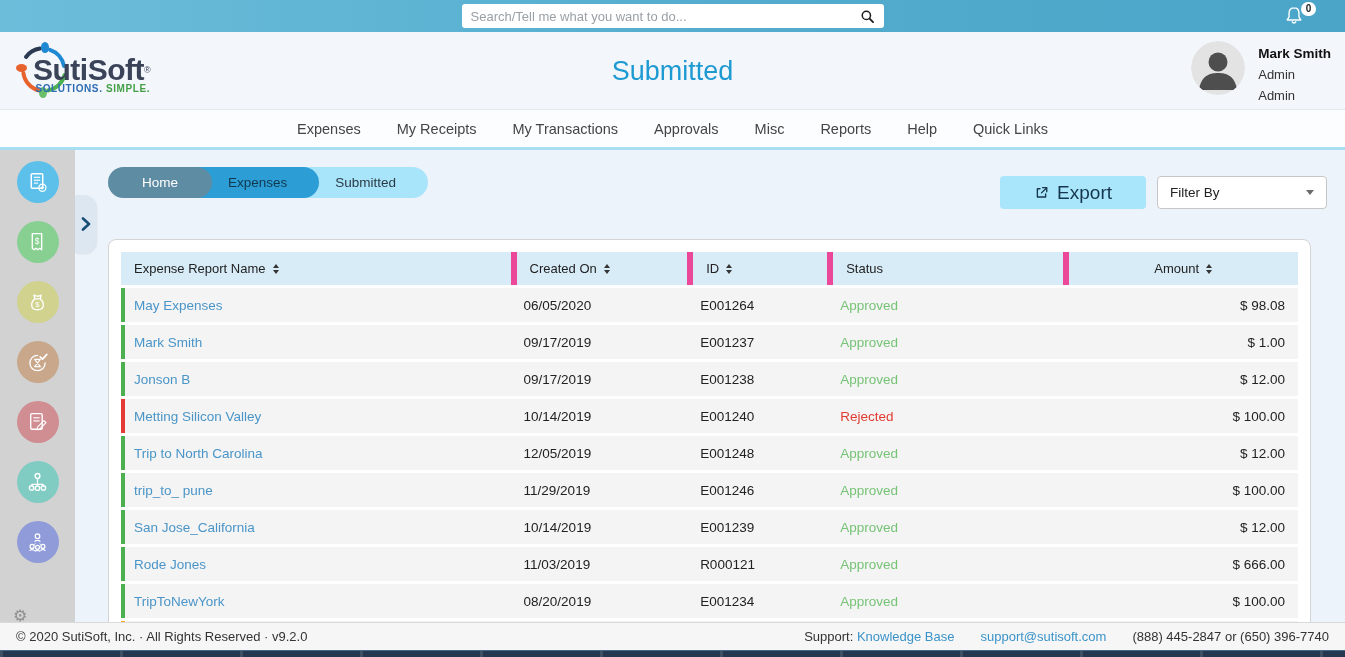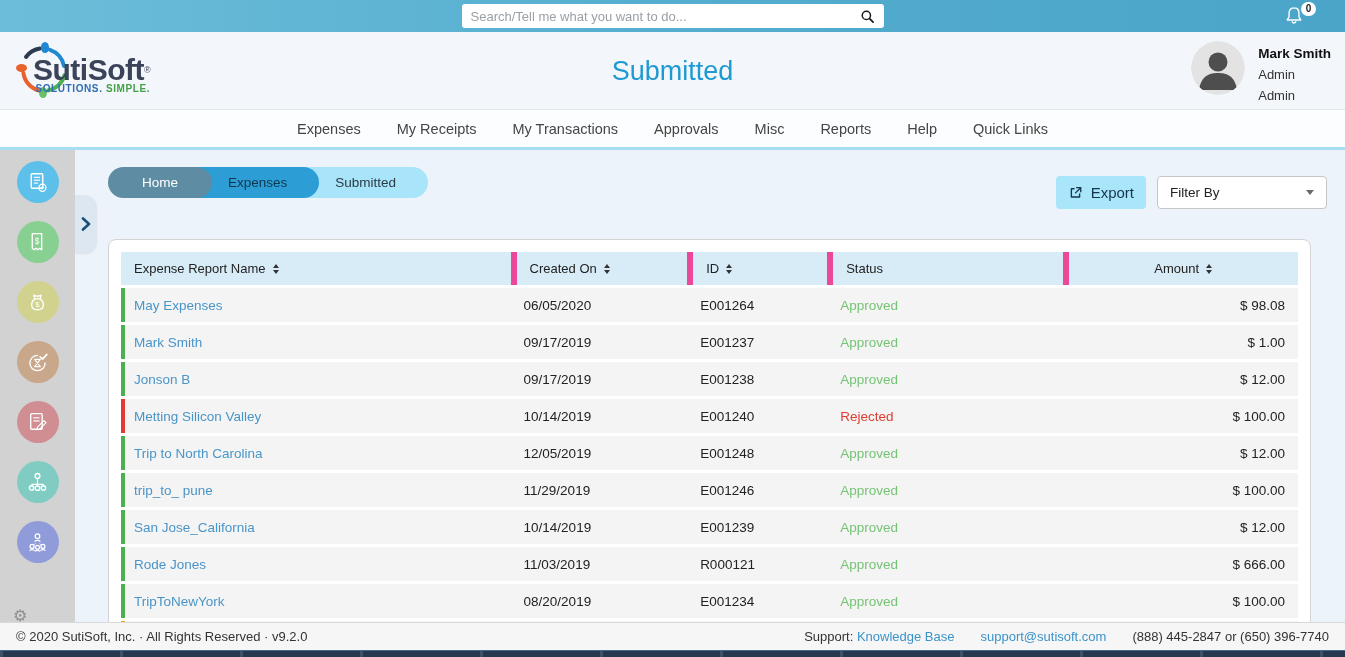--- a/index.html
+++ b/index.html
@@ -48,21 +48,21 @@
   .main { flex:1; padding:17px 18px 0 33px; position:relative; }
 
   
   .toolbar-row { display:flex; justify-content:space-between; align-items:flex-start; }
   .crumbs { display:flex; }
   .crumb { height:31px; line-height:31px; border-radius:17px; font-size:13.5px; position:relative; white-space:nowrap; cursor:pointer; }
   .crumb.c0 { background:#5e8ca2; color:#fff; z-index:3; padding:0 34px; }
   .crumb.c1 { background:#2d9ed5; color:#10374e; z-index:2; padding:0 32px 0 48px; margin-left:-32px; }
   .crumb.c2 { background:#a9e5fa; color:#2a3a45; z-index:1; padding:0 32px 0 48px; margin-left:-32px; }
   .toolbar-right { display:flex; gap:11px; margin-top:9px; }
-  .export-btn { background:#a9e6fb; border:none; border-radius:4px; height:33px; padding:0 12px; font-size:15px; color:#16364d;
+  .export-btn { background:#a9e6fb; border:none; border-radius:4px; height:33px; padding:0 34px; font-size:19px; color:#16364d;
     display:flex; align-items:center; gap:8px; cursor:pointer; font-family:"Liberation Sans",sans-serif; }
   .filter-dd { width:170px; height:33px; background:#fff; border:1px solid #c6c6c6; border-radius:4px; font-size:13.5px; color:#222;
     padding:15px 12px; display:flex; align-items:center; justify-content:space-between; cursor:pointer; }
   .caret { width:0; height:0; border-left:4.5px solid transparent; border-right:4.5px solid transparent; border-top:5.5px solid #6b6b6b; }
 
   
   .panel { margin-top:30px; margin-right:16px; background:#fff; border:1px solid #d4d4d4; border-radius:8px; padding:12px; }
   .tgrid { display:grid; grid-template-columns:33.1% 15% 11.9% 20% 20%; align-items:center; }
   .thead { background:#d8ecf8; height:33px; font-size:13px; color:#222; }
   .th { display:flex; align-items:center; padding-left:13px; height:100%; }

